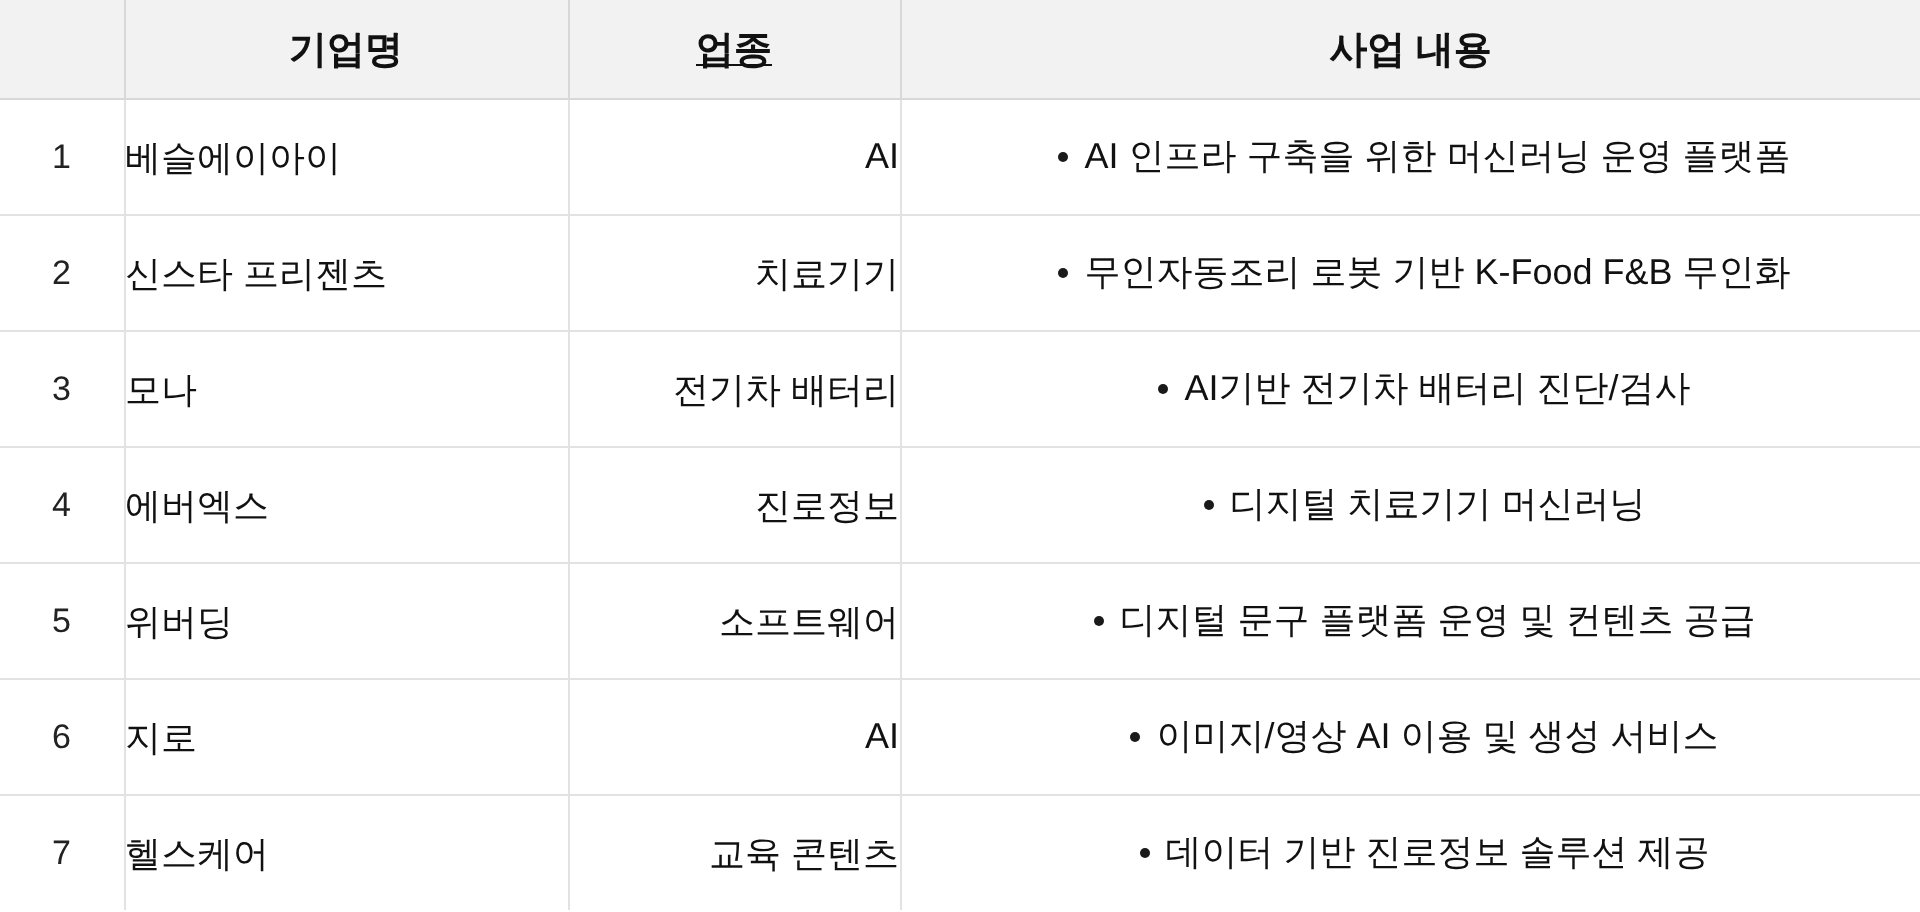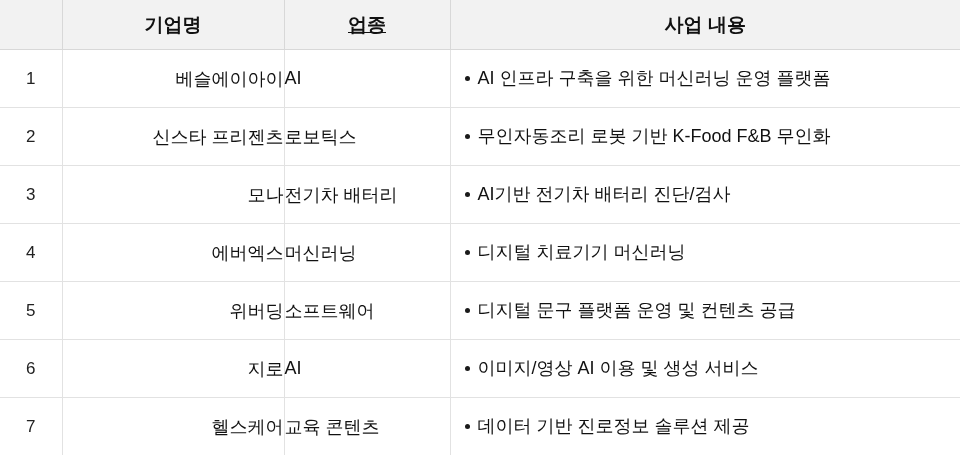--- a/index.html
+++ b/index.html
@@ -57,38 +57,39 @@
   tbody tr:last-child td {
     border-bottom: none;
   }
   td.cell-num {
     text-align: center;
     font-size: 17px;
     color: #222222;
     border-right: 1px solid #e2e2e2;
   }
   td.cell-name {
-    text-align: right;
+    text-align: left;
     color: #111111;
     border-right: 1px solid #e2e2e2;
   }
   td.cell-sector {
-    text-align: left;
+    text-align: right;
     color: #111111;
     border-right: 1px solid #e2e2e2;
   }
   td.cell-desc {
     text-align: left;
     color: #111111;
     padding-left: 14px;
   }
   .desc-wrap {
     display: flex;
     align-items: center;
     gap: 8px;
+    justify-content: center;
   }
   .bullet {
     display: inline-block;
     width: 5px;
     height: 5px;
     border-radius: 50%;
     background: #1a1a1a;
     flex: 0 0 auto;
   }
   .desc-text {
@@ -122,21 +123,21 @@
       <td class="cell-desc">
         <span class="desc-wrap">
           <span class="bullet"></span>
           <span class="desc-text">AI 인프라 구축을 위한 머신러닝 운영 플랫폼</span>
         </span>
       </td>
     </tr>
     <tr>
       <td class="cell-num">2</td>
       <td class="cell-name">신스타 프리젠츠</td>
-      <td class="cell-sector">로보틱스</td>
+      <td class="cell-sector">치료기기</td>
       <td class="cell-desc">
         <span class="desc-wrap">
           <span class="bullet"></span>
           <span class="desc-text">무인자동조리 로봇 기반 K-Food F&amp;B 무인화</span>
         </span>
       </td>
     </tr>
     <tr>
       <td class="cell-num">3</td>
       <td class="cell-name">모나</td>
@@ -144,21 +145,21 @@
       <td class="cell-desc">
         <span class="desc-wrap">
           <span class="bullet"></span>
           <span class="desc-text">AI기반 전기차 배터리 진단/검사</span>
         </span>
       </td>
     </tr>
     <tr>
       <td class="cell-num">4</td>
       <td class="cell-name">에버엑스</td>
-      <td class="cell-sector">머신러닝</td>
+      <td class="cell-sector">진로정보</td>
       <td class="cell-desc">
         <span class="desc-wrap">
           <span class="bullet"></span>
           <span class="desc-text">디지털 치료기기 머신러닝</span>
         </span>
       </td>
     </tr>
     <tr>
       <td class="cell-num">5</td>
       <td class="cell-name">위버딩</td>

